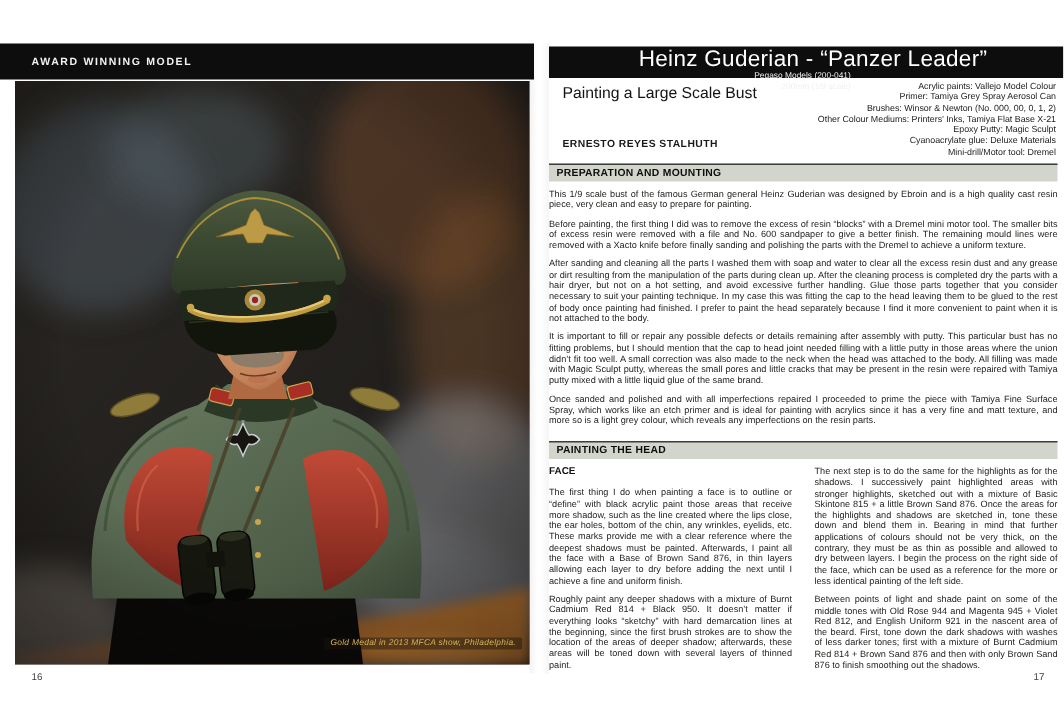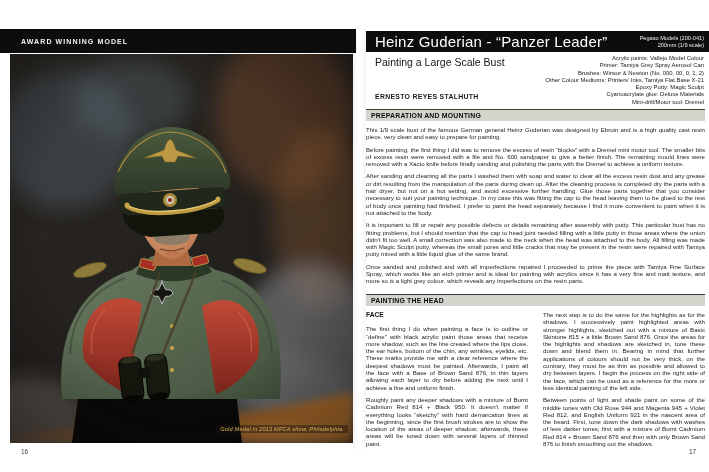--- a/index.html
+++ b/index.html
@@ -34,20 +34,21 @@
     letter-spacing:0.2px;
   }
   .pagenum { position:absolute; font-size:6.5px; color:#3c3c3c; }
   .pagenum.left { left:21px; top:448px; }
   .pagenum.right { left:689px; top:448px; }
   
   .bar-right {
     position:absolute; left:366px; top:31px; width:343px; height:21px;
     background:var(--bar-black,#0d0d0d); display:flex; align-items:center;
     justify-content:space-between;
+    flex-direction:column;
   }
   .bar-right .title {
     padding-left:9px; color:#ffffff; font-size:15px; font-weight:400;
     letter-spacing:0.2px; white-space:nowrap;
   }
   .bar-right .product {
     padding-right:5px; text-align:right; color:#f0f0ee; font-size:5.6px;
     line-height:7px;
   }
   .subtitle {

